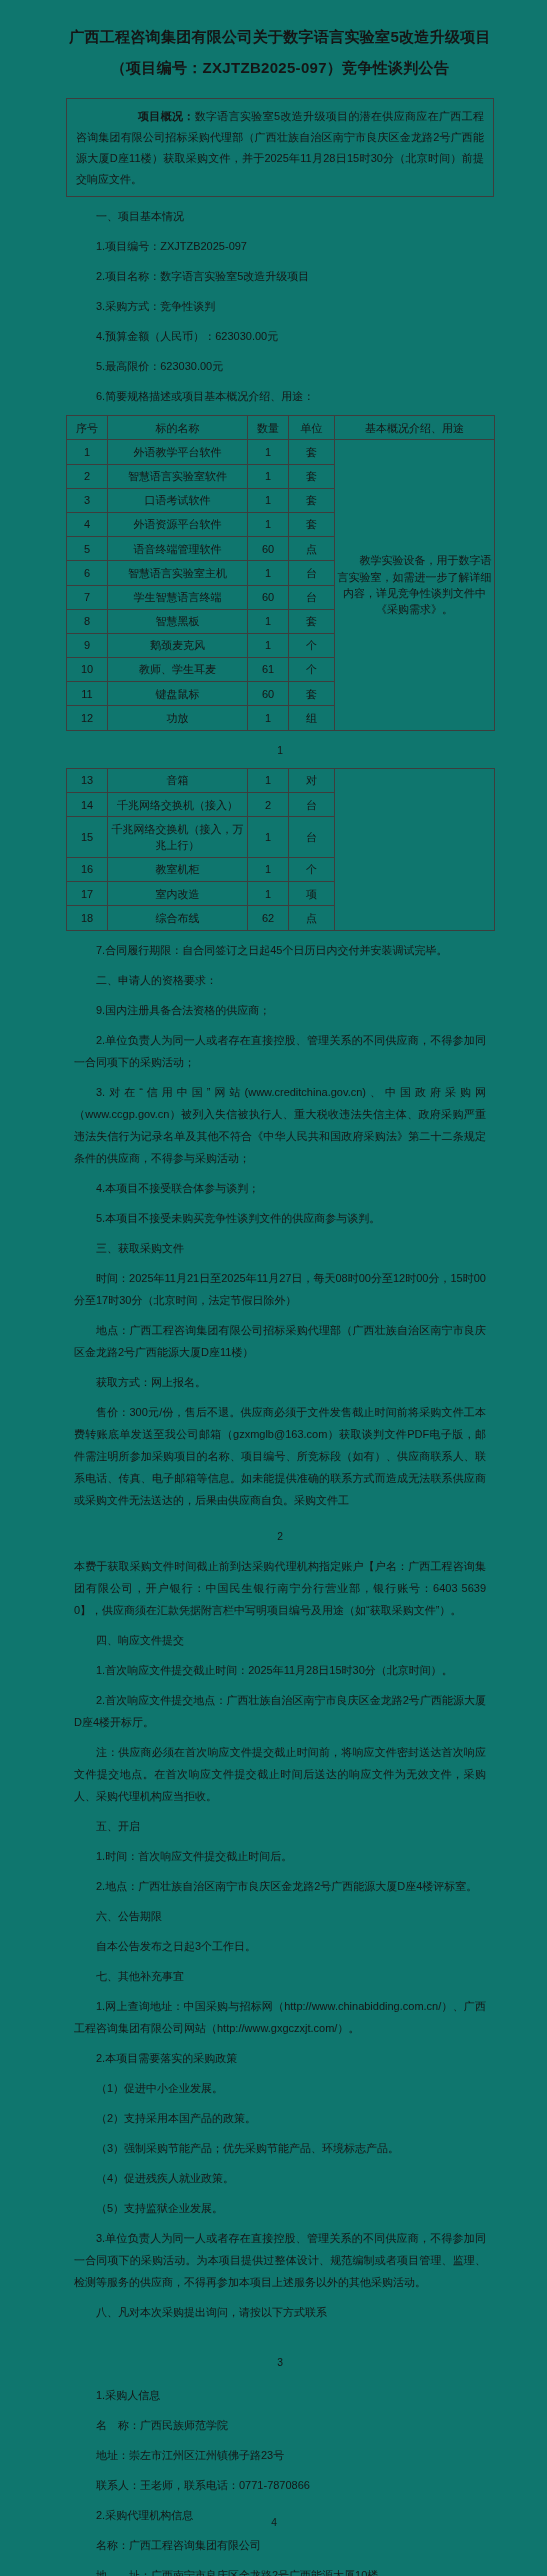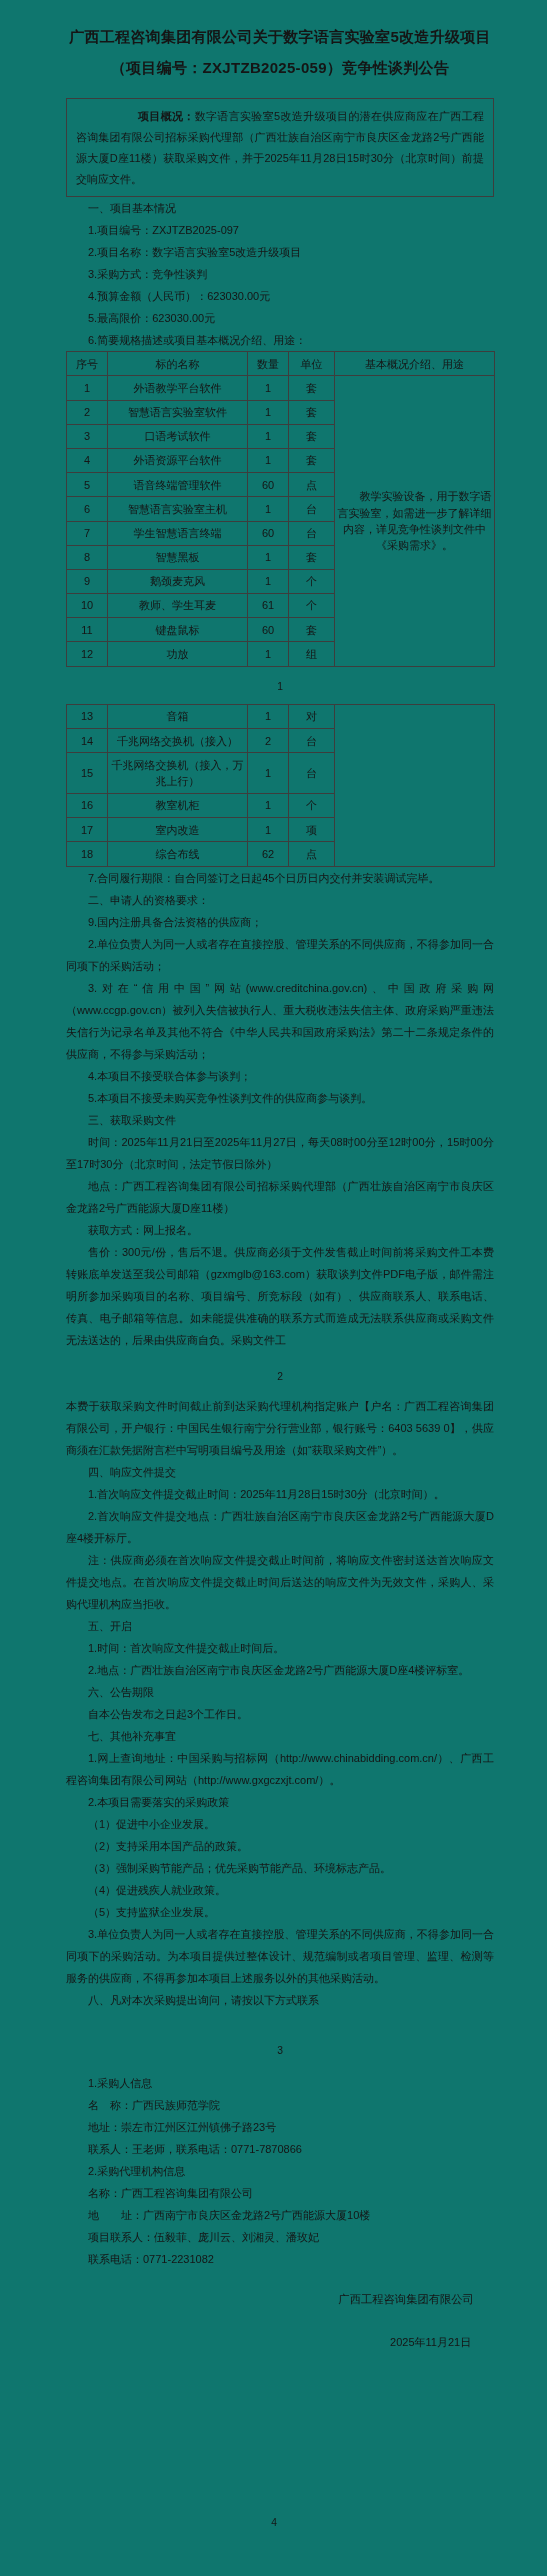--- a/index.html
+++ b/index.html
@@ -6,21 +6,21 @@
   .page {
     position:relative; width:548px; height:2576px; overflow:hidden;
     background:#0f766e; color:#151515;
     font-family:Liberation Sans, sans-serif;
   }
   .content { padding:20.5px 54px 0 66px; }
   .doc-title { font-size:15px; font-weight:bold; text-align:center; line-height:31px; letter-spacing:0.3px; }
   .overview-box { border:0.7px solid #3d3d3d; margin-top:15px; padding:7.5px 9px 6.2px 9px; }
   .overview-box p { margin:0; font-size:11px; line-height:21px; text-indent:2em; text-align:justify; }
   .b { font-weight:bold;margin-left:40px; }
-  p.body { margin:0; font-size:11px; line-height:22px; text-indent:2em; text-align:justify; }
+  p.body { margin:8px; font-size:11px; line-height:22px; text-indent:2em; text-align:justify; }
   p.noindent { text-indent:0; }
   table.goods { width:100%; border-collapse:collapse; table-layout:fixed; }
   table.goods th, table.goods td {
     border:0.7px solid #3d3d3d; font-size:11px; font-weight:normal;
     text-align:center; vertical-align:middle; padding:3.4px 2.1px; line-height:16.4px;
     overflow:hidden;
   }
   td.note, td.note-empty { text-align:left; text-indent:2em; padding:4.1px 6.8px; line-height:22px; }
   col.c1 { width:41px; } col.c2 { width:140px; } col.c3 { width:41px; }
   col.c4 { width:46px; } col.c5 { width:160px; }
@@ -35,21 +35,21 @@
   .sign .date { padding-right:6.8px; font-size:11px; }
 </style>
 </head>
 <body>
 
 <div class="page">
   <div class="content">
 
     <div class="doc-title">
       <div>广西工程咨询集团有限公司关于数字语言实验室5改造升级项目</div>
-      <div>（项目编号：ZXJTZB2025-059）竞争性谈判公告</div>
+      <div>（项目编号：ZXJTZB2025-097）竞争性谈判公告</div>
     </div>
 
     <div class="overview-box">
       <p><span class="b">项目概况：</span><span>数字语言实验室5改造升级项目的潜在供应商应在广西工程咨询集团有限公司招标采购代理部（广西壮族自治区南宁市良庆区金龙路2号广西能源大厦D座11楼）获取采购文件，并于2025年11月28日15时30分（北京时间）前提交响应文件。</span></p>
     </div>
 
     <p class="body">一、项目基本情况</p>
     <p class="body">1.项目编号：ZXJTZB2025-097</p>
     <p class="body">2.项目名称：数字语言实验室5改造升级项目</p>
     <p class="body">3.采购方式：竞争性谈判</p>

